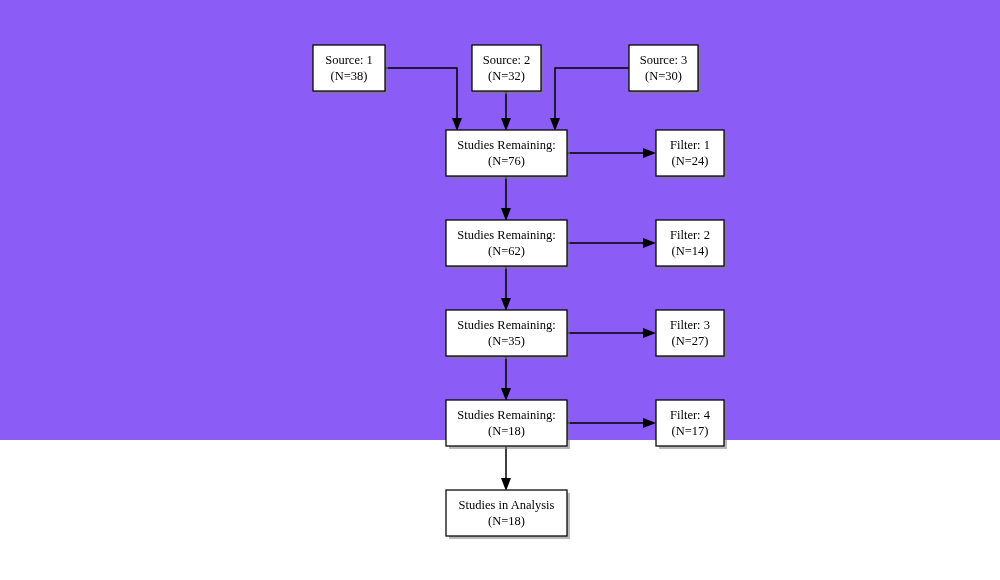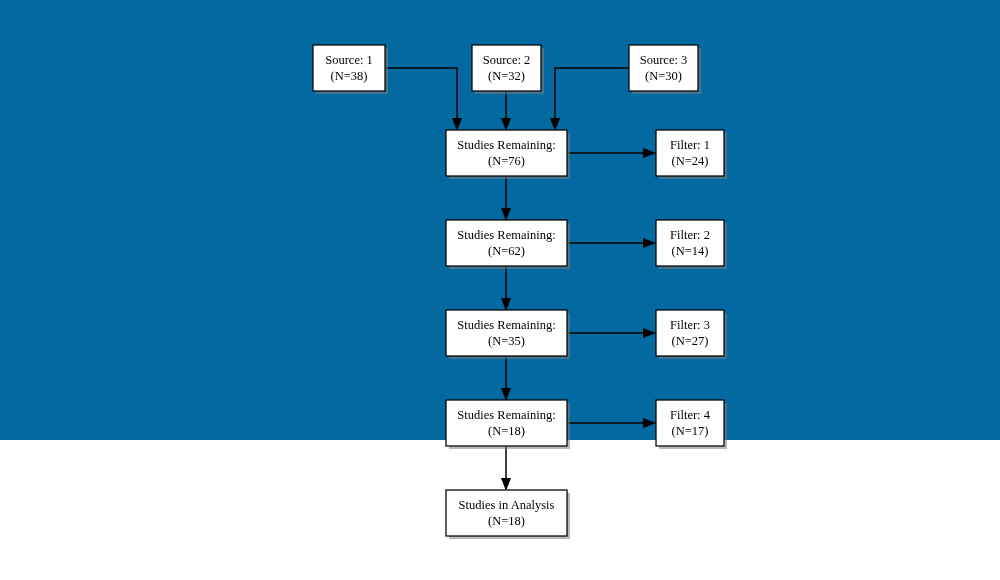--- a/index.html
+++ b/index.html
@@ -11,21 +11,21 @@
   body {
     width: 1000px;
     height: 580px;
     overflow: hidden;
     font-family: "Liberation Serif", "DejaVu Serif", serif;
   }
   #diagram-root {
     position: relative;
     width: 1000px;
     height: 440px;
-    background: #0369a1;
+    background: #8b5cf6;
   }
   svg#flow-svg {
     display: block;
     width: 1000px;
     height: 580px;
   }
   .node-box {
     fill: #ffffff;
     stroke: #000000;
     stroke-width: 1.25;

